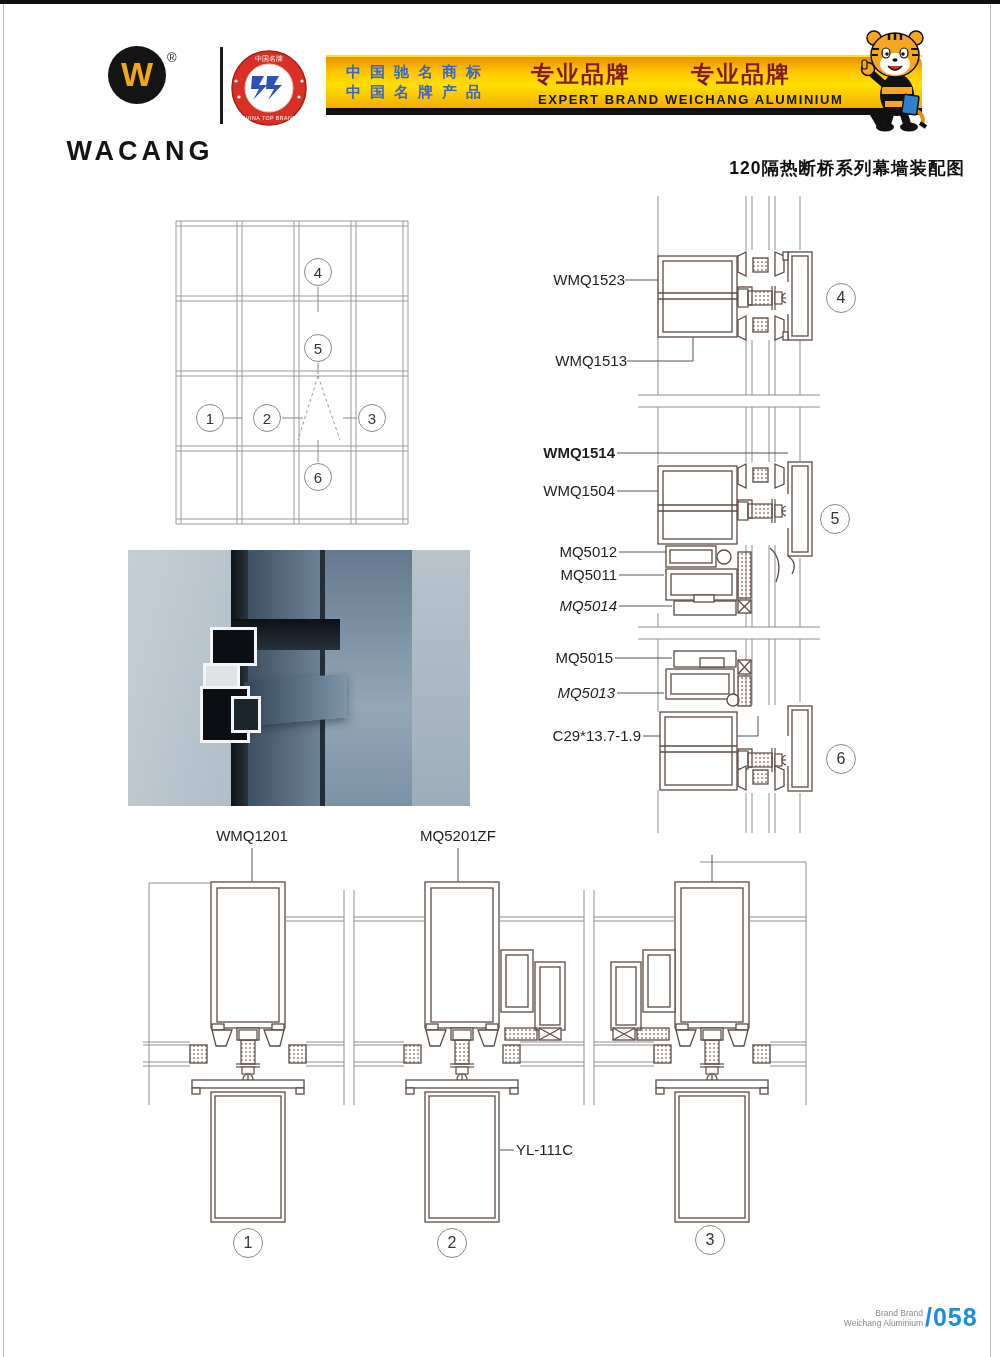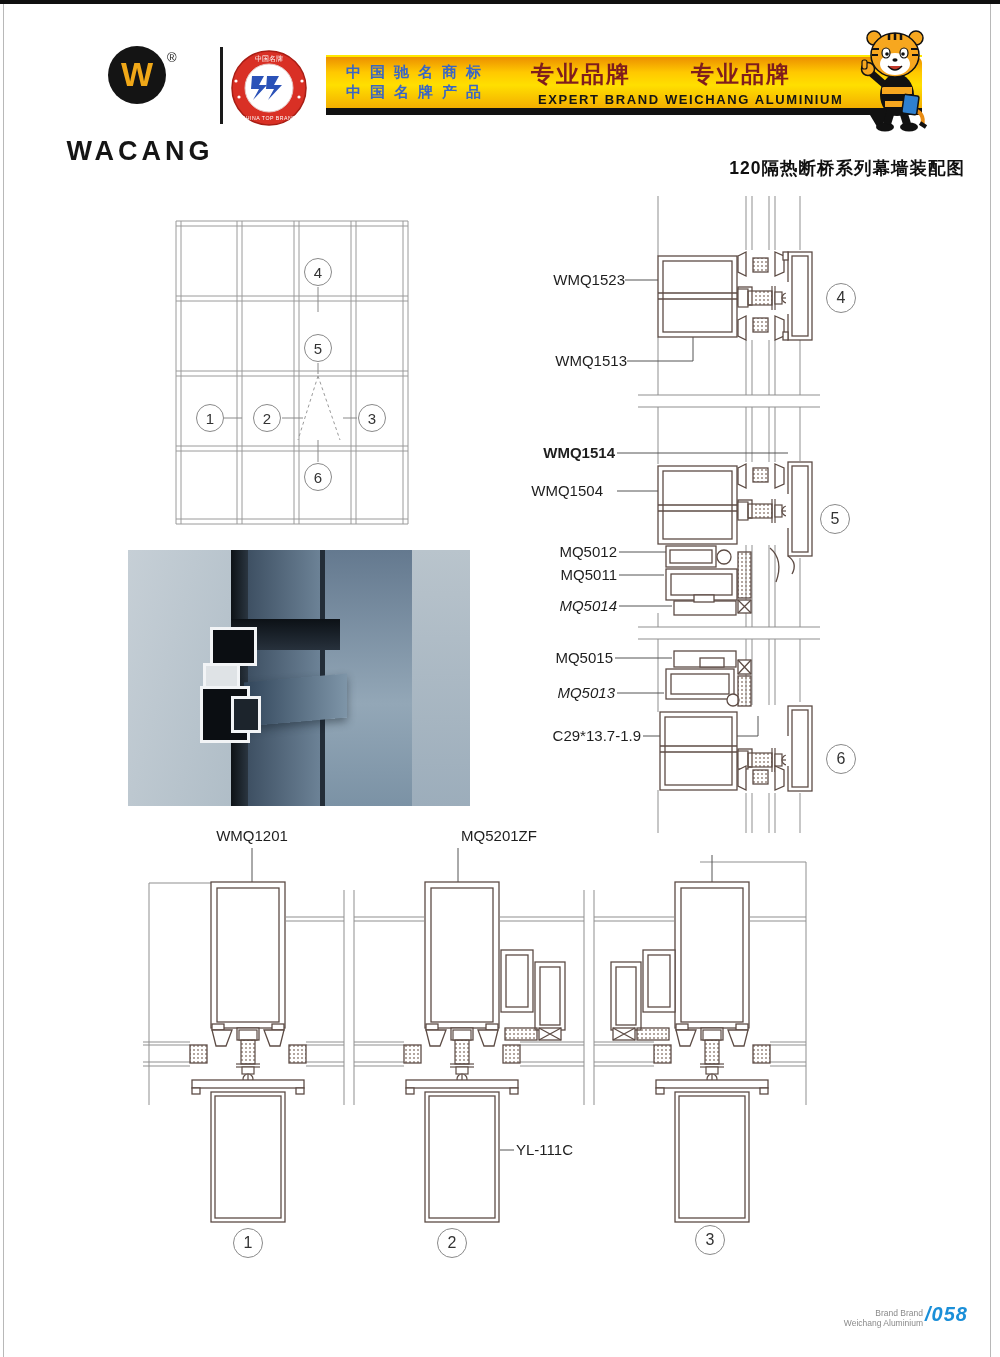--- a/index.html
+++ b/index.html
@@ -35,21 +35,21 @@
   .photo{left:128px;top:550px;width:342px;height:256px;background:linear-gradient(105deg,#c6cfd6 0%,#aebcc6 45%,#8ba1b3 100%);overflow:hidden;}
   .photo .glass{position:absolute;left:56%;top:0;width:27%;height:100%;background:linear-gradient(180deg,#64798f,#93a7b7 60%,#7b92a5);border-left:5px solid #232d38;border-right:4px solid #3c4a59;}
   .photo .rightpanel{position:absolute;left:83%;top:0;width:17%;height:100%;background:linear-gradient(180deg,#b9c4cc,#9cadbb);}
   .photo .darkframe{position:absolute;left:30%;top:0;width:5%;height:100%;background:linear-gradient(90deg,#0d1216,#2a3540);}
   .photo .innerglass{position:absolute;left:35%;top:0;width:21%;height:100%;background:linear-gradient(90deg,#3e5063,#6c8296);}
   .photo .transom{position:absolute;left:30%;top:27%;width:32%;height:12%;background:linear-gradient(180deg,#0c1116,#27313c);}
   .photo .mullionbar{position:absolute;left:34%;top:50%;width:30%;height:17%;background:linear-gradient(90deg,#31455a,#7e95a8);transform:skewY(-5deg);box-shadow:0 4px 8px rgba(20,30,40,.45);}
   .photo .prof{position:absolute;border:3px solid #f2f4f6;background:#0b0e12;}
   
   .foot-small{right:77px;top:1308px;text-align:right;font-size:8.5px;color:#8a8a8a;line-height:10px;position:absolute;}
-  .foot-no{left:925px;top:1303px;font-size:20px;font-weight:bold;font-style:italic;color:#1b8fd8;letter-spacing:1px;}
+  .foot-no{left:925px;top:1303px;font-size:25px;font-weight:bold;color:#1b8fd8;letter-spacing:1px;}
   svg{display:block;}
 </style>
 </head>
 <body>
 
 <div class="abs top-bar"></div>
 <div class="abs edge" style="left:3px;"></div>
 <div class="abs edge" style="left:990px;"></div>
 
 <div class="abs logo-circle">
@@ -246,21 +246,21 @@
     <rect x="753" y="770" width="15" height="14" fill="url(#dots)"></rect>
     <rect x="788" y="706" width="24" height="85"></rect>
     <rect x="792" y="710" width="16" height="77"></rect>
     <rect x="786" y="736" width="4" height="30" fill="#fff" stroke="none"></rect>
   </g>
 </svg>
 
 <div class="abs lbl r" style="left:525px;top:272px;">WMQ1523</div>
 <div class="abs lbl r" style="left:527px;top:353px;">WMQ1513</div>
 <div class="abs lbl r" style="left:515px;top:445px;font-weight:bold;">WMQ1514</div>
-<div class="abs lbl r" style="left:503px;top:483px;">WMQ1504</div>
+<div class="abs lbl r" style="left:515px;top:483px;">WMQ1504</div>
 <div class="abs lbl r" style="left:517px;top:544px;">MQ5012</div>
 <div class="abs lbl r" style="left:517px;top:567px;">MQ5011</div>
 <div class="abs lbl r" style="left:517px;top:598px;font-style:italic;">MQ5014</div>
 <div class="abs lbl r" style="left:513px;top:650px;">MQ5015</div>
 <div class="abs lbl r" style="left:515px;top:685px;font-style:italic;">MQ5013</div>
 <div class="abs lbl r" style="left:541px;top:728px;">C29*13.7-1.9</div>
 
 <div class="abs marker big" style="left:826px;top:283px;">4</div>
 <div class="abs marker big" style="left:820px;top:504px;">5</div>
 <div class="abs marker big" style="left:826px;top:744px;">6</div>
@@ -348,21 +348,21 @@
     <rect x="616" y="967" width="20" height="58"></rect>
     <rect x="643" y="950" width="32" height="62"></rect>
     <rect x="648" y="955" width="22" height="52"></rect>
     <rect x="613" y="1028" width="22" height="12"></rect>
     <path d="M613,1028 l22,12 M635,1028 l-22,12" fill="none"></path>
     <rect x="637" y="1028" width="32" height="12" fill="url(#dots)"></rect>
   </g>
 </svg>
 
 <div class="abs lbl c" style="left:207px;top:828px;">WMQ1201</div>
-<div class="abs lbl c" style="left:413px;top:828px;margin-left:41px;">MQ5201ZF</div>
+<div class="abs lbl c" style="left:413px;top:828px;">MQ5201ZF</div>
 <div class="abs lbl" style="left:516px;top:1142px;">YL-111C</div>
 
 <div class="abs marker big" style="left:233px;top:1228px;">1</div>
 <div class="abs marker big" style="left:437px;top:1228px;">2</div>
 <div class="abs marker big" style="left:695px;top:1225px;">3</div>
 
 <div class="foot-small">
   <div>Brand Brand</div>
   <div>Weichang Aluminium</div>
 </div>

